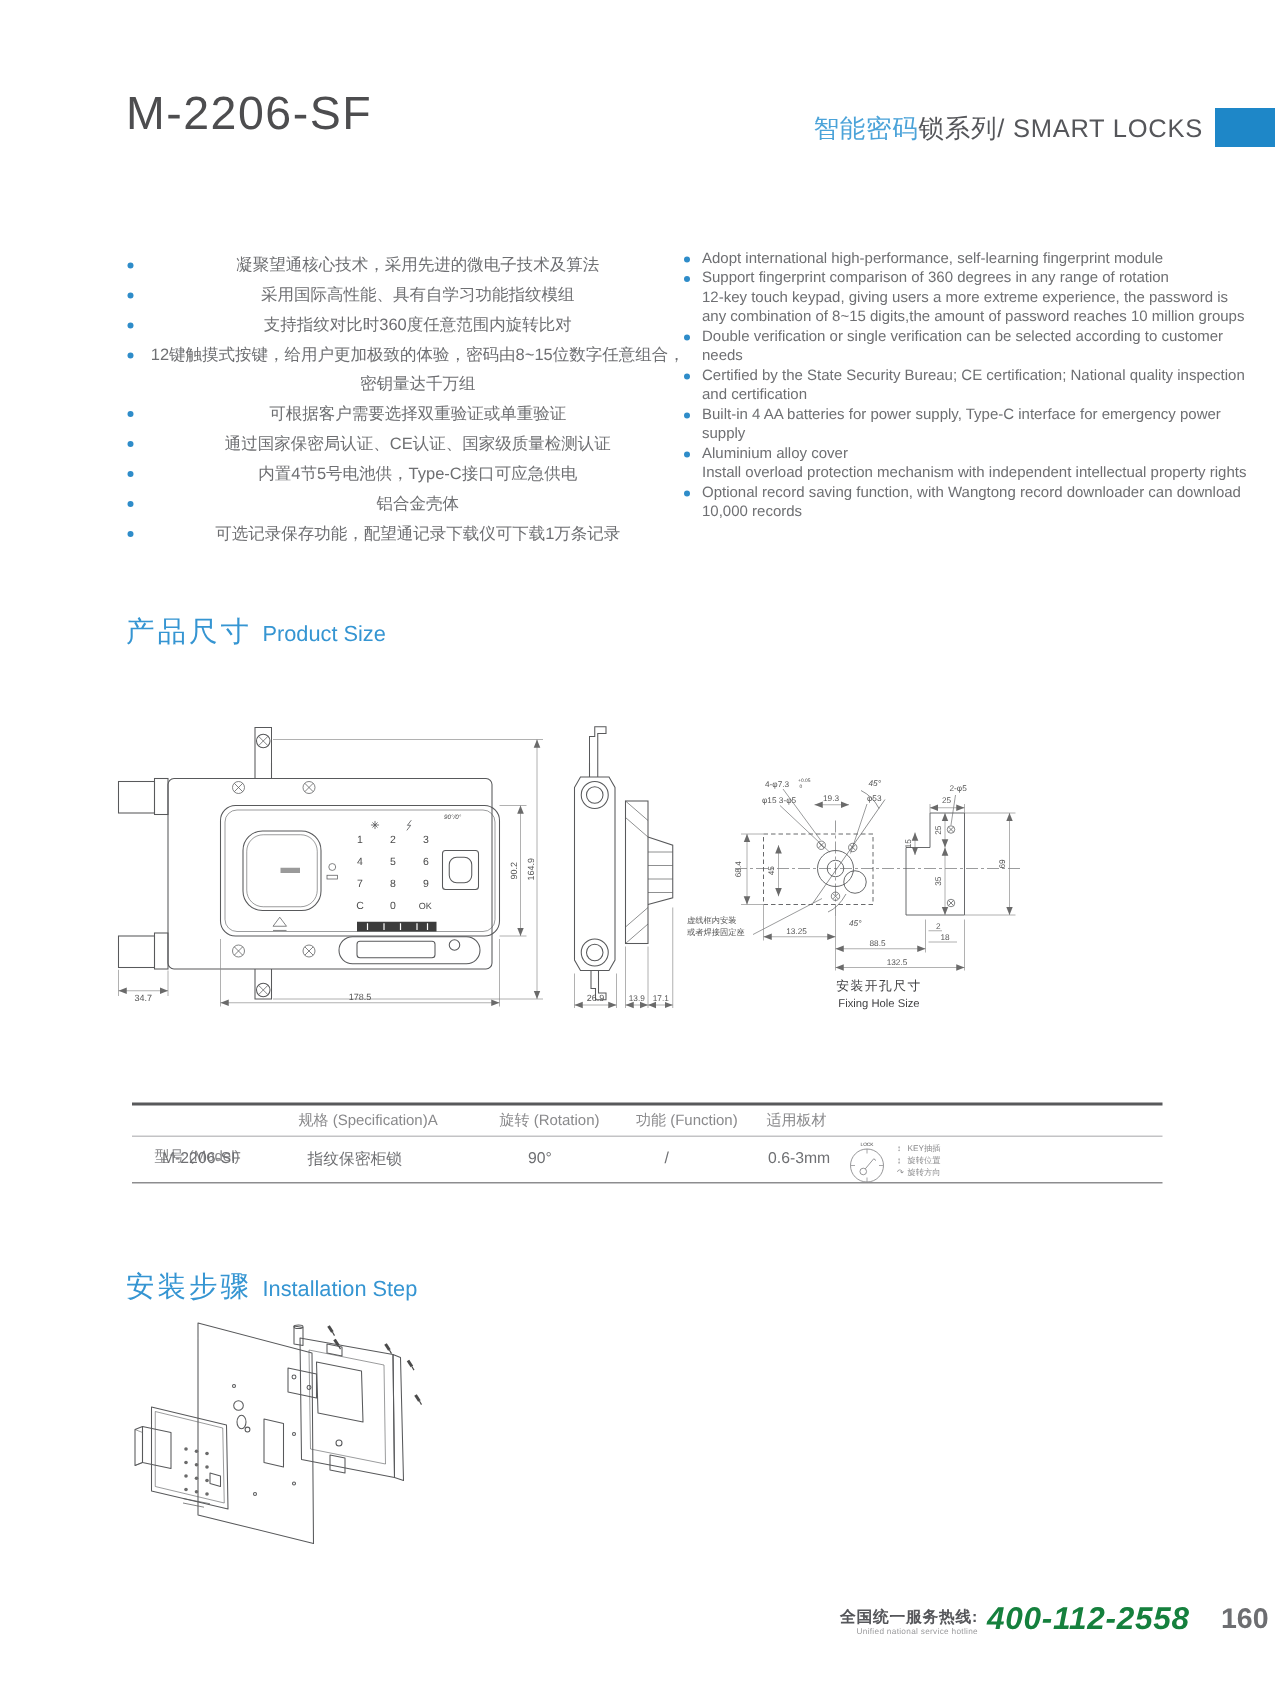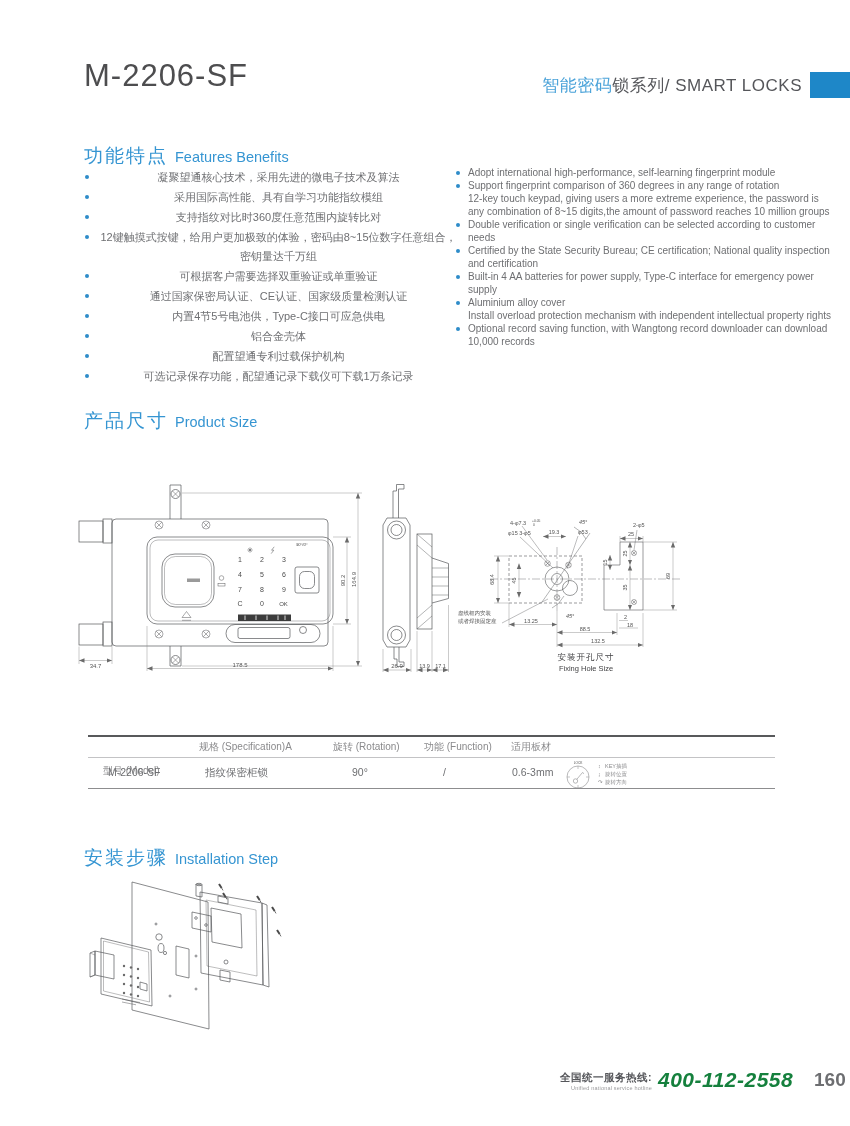--- a/index.html
+++ b/index.html
@@ -51,42 +51,38 @@
 <body>
 
 <div id="page">
 
   <div class="abs model-title">M-2206-SF</div>
   <div class="abs series">
     <span class="hl">智能密码</span><span class="rest">锁系列/ SMART LOCKS</span>
   </div>
   <div class="abs blue-box"></div>
 
-  <div class="abs sec-title" style="left:84px;top:143px;">
-    <span class="cn">功能特点</span><span class="en">Features Benefits</span>
-  </div>
   <ul class="abs feat cn feat-cn">
 
       <li><span class="dot"></span><span>凝聚望通核心技术，采用先进的微电子技术及算法</span></li>
 
       <li><span class="dot"></span><span>采用国际高性能、具有自学习功能指纹模组</span></li>
 
       <li><span class="dot"></span><span>支持指纹对比时360度任意范围内旋转比对</span></li>
 
       <li><span class="dot"></span><span>12键触摸式按键，给用户更加极致的体验，密码由8~15位数字任意组合，密钥量达千万组</span></li>
 
       <li><span class="dot"></span><span>可根据客户需要选择双重验证或单重验证</span></li>
 
       <li><span class="dot"></span><span>通过国家保密局认证、CE认证、国家级质量检测认证</span></li>
 
       <li><span class="dot"></span><span>内置4节5号电池供，Type-C接口可应急供电</span></li>
 
       <li><span class="dot"></span><span>铝合金壳体</span></li>
 
-      <li><span class="dot"></span><span>配置望通专利过载保护机构</span></li>
 
       <li><span class="dot"></span><span>可选记录保存功能，配望通记录下载仪可下载1万条记录</span></li>
     </ul>
   <ul class="abs feat en feat-en">
 
       <li><span class="dot"></span><span>Adopt international high-performance, self-learning fingerprint module</span></li>
 
       <li><span class="dot"></span><span>Support fingerprint comparison of 360 degrees in any range of rotation
 12-key touch keypad, giving users a more extreme experience, the password is any combination of 8~15 digits,the amount of password reaches 10 million groups</span></li>
 

